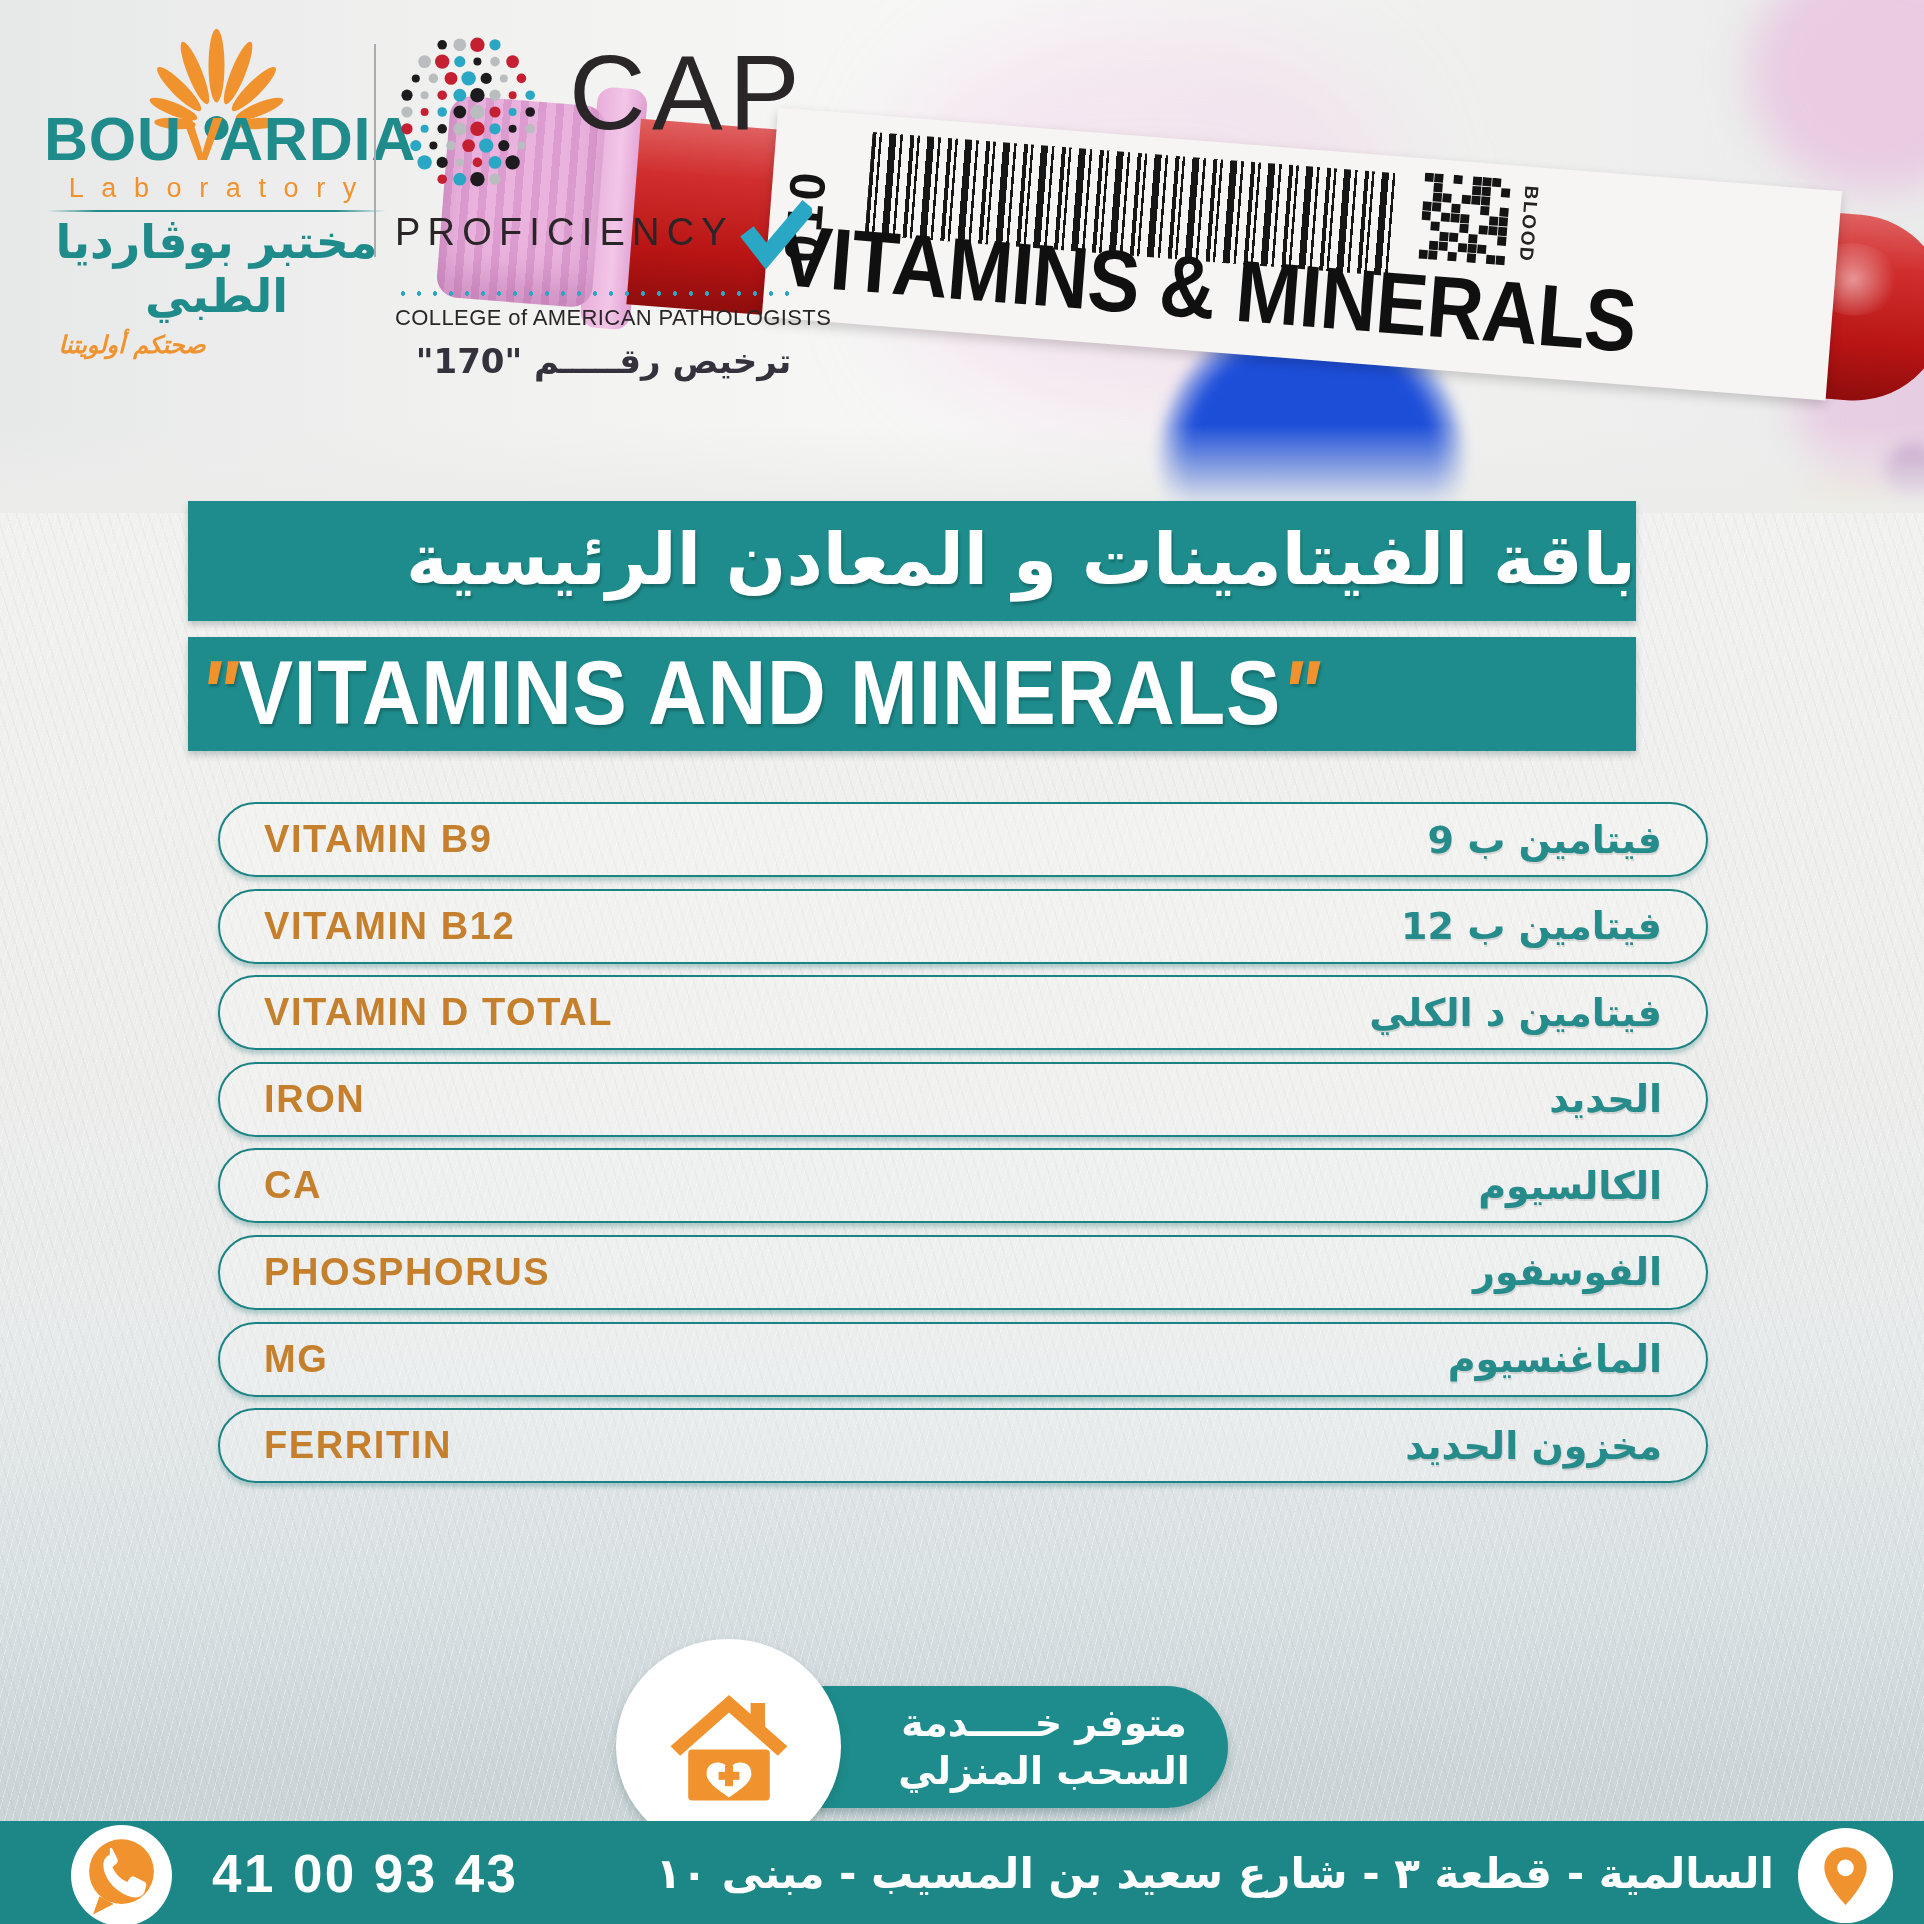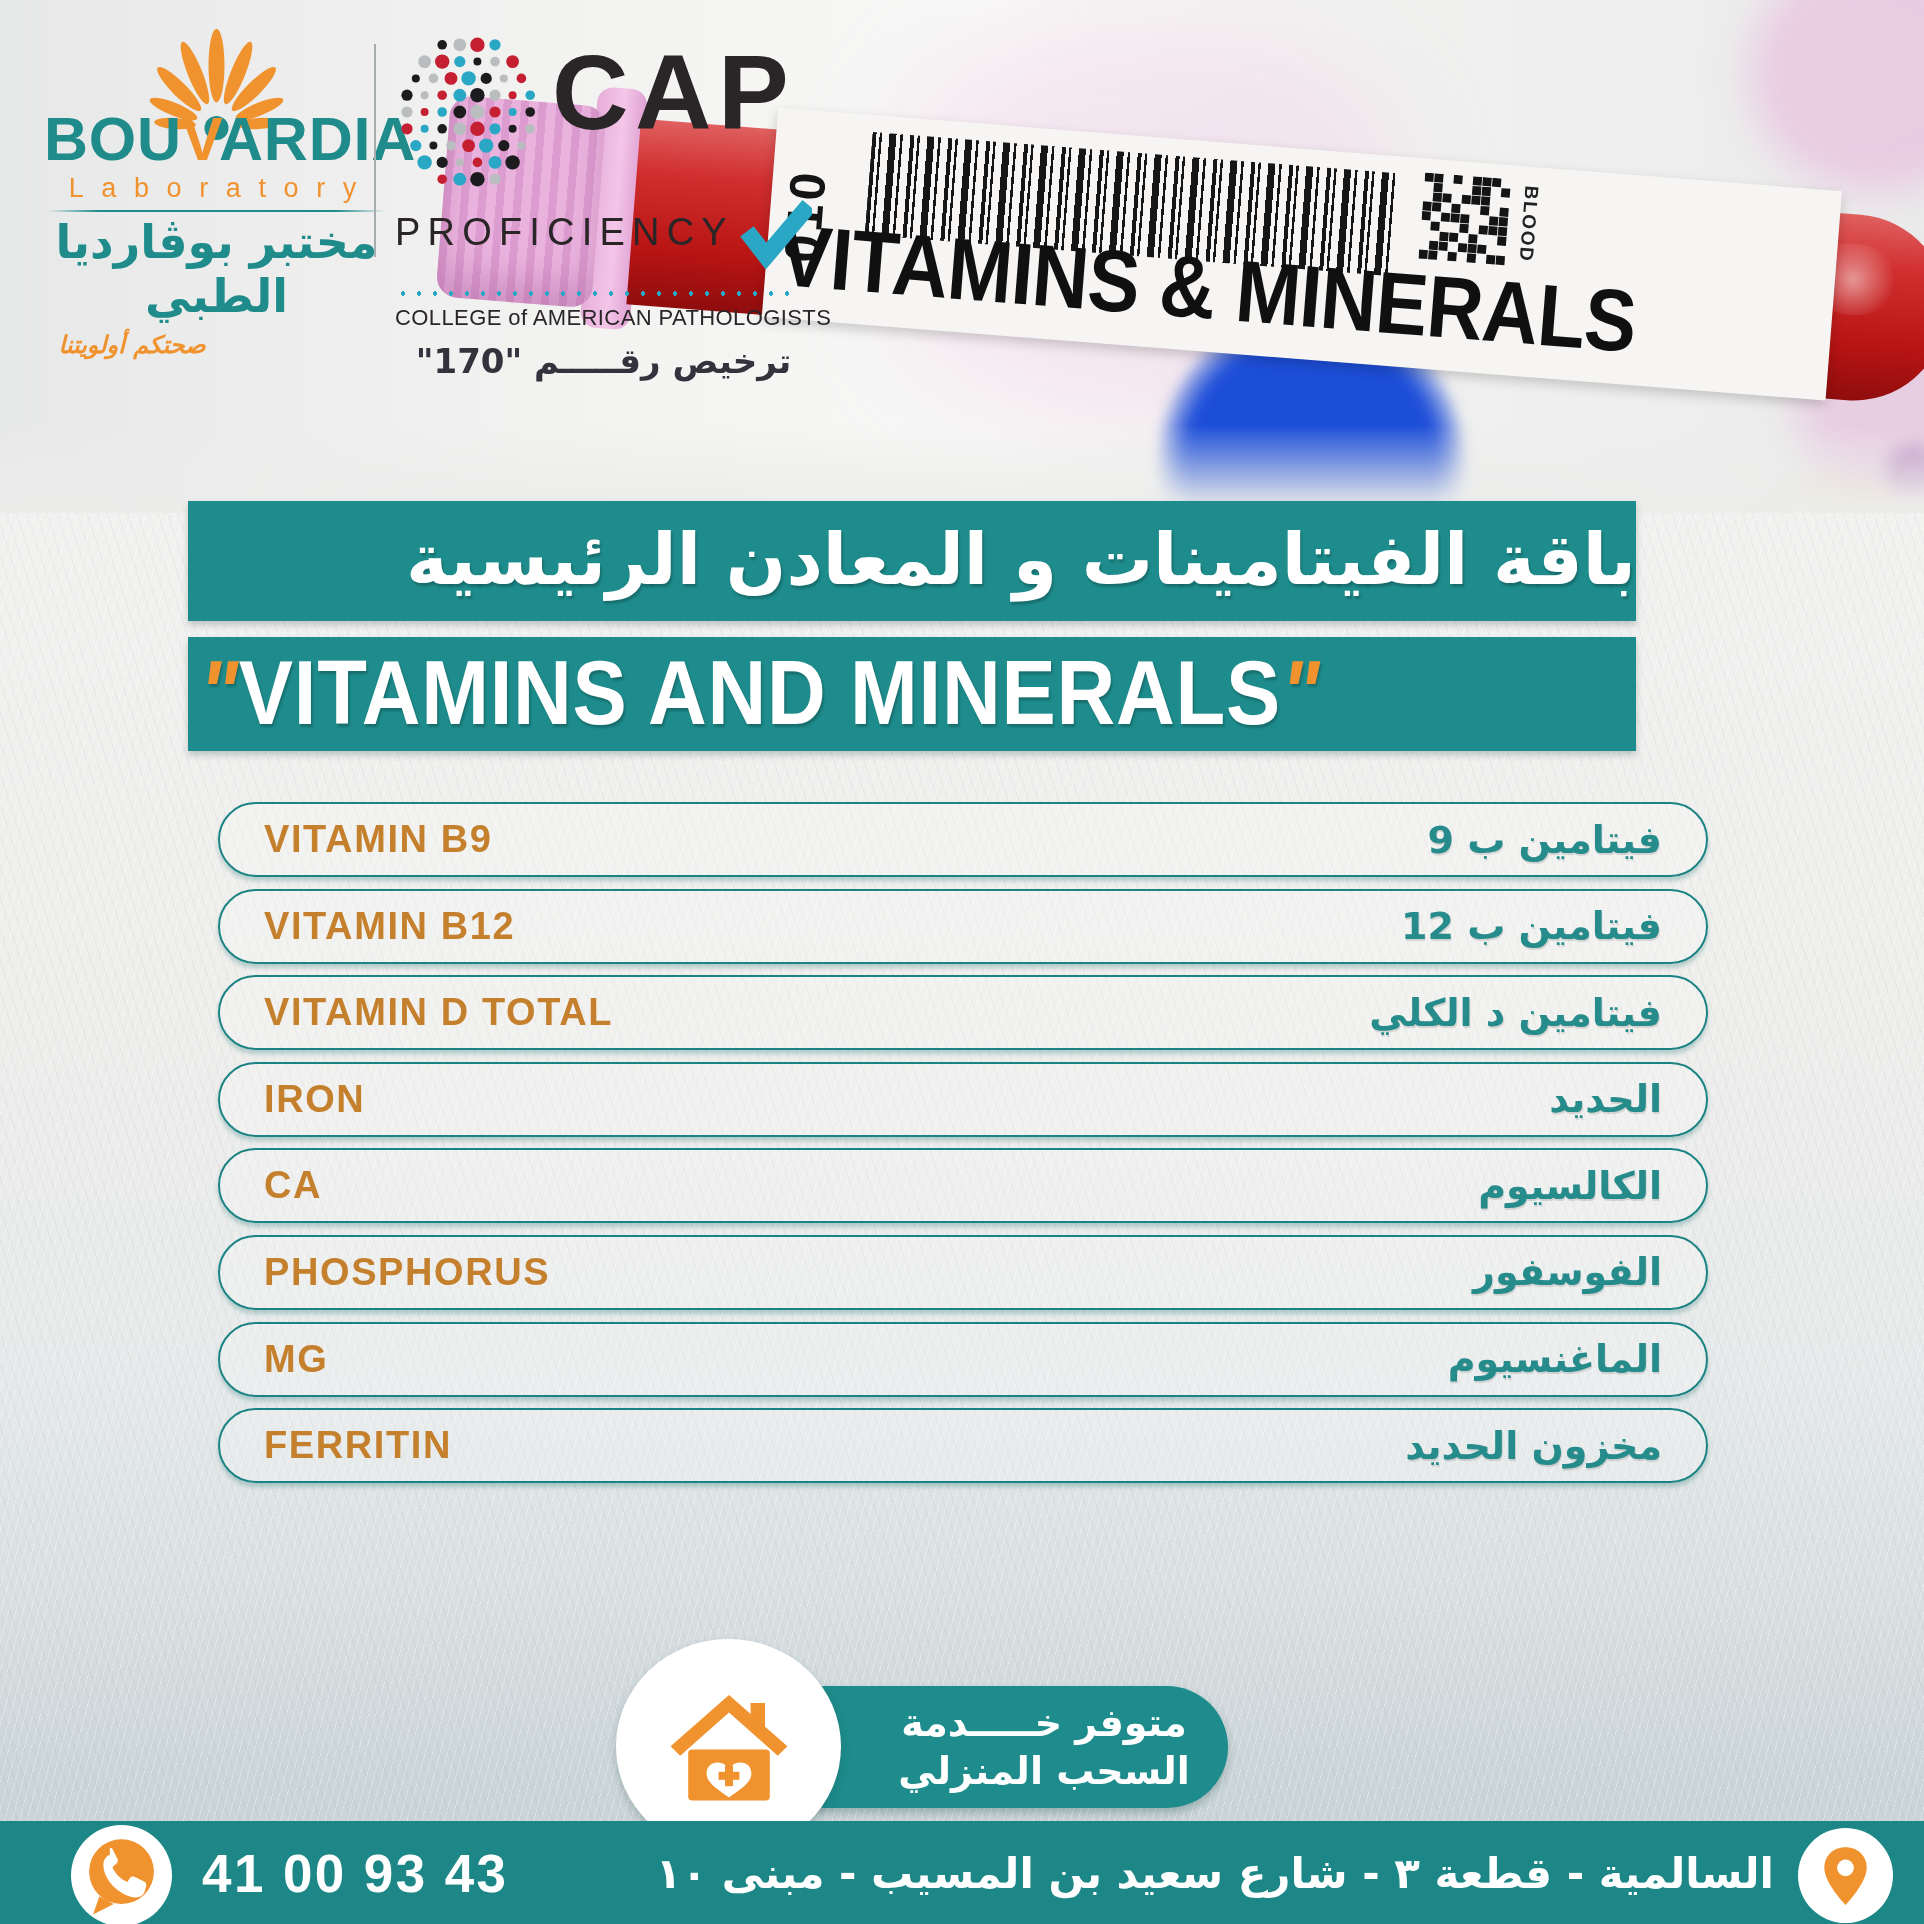--- a/index.html
+++ b/index.html
@@ -50,21 +50,21 @@
   .brand-burst{display:block;margin:0 auto;}
   .brand-word{font-size:61px;font-weight:bold;color:#1f8b8b;letter-spacing:0.8px;line-height:51px;margin-top:-30.5px;}
   .brand-word .v{color:#f0922d;}
   .brand-sub{font-size:27px;color:#f0922d;letter-spacing:17.6px;margin-top:8px;padding-left:9.6px;}
   .brand-line{height:2.4px;background:linear-gradient(90deg,rgba(31,139,139,0),#1f8b8b 15%,#1f8b8b 85%,rgba(31,139,139,0));margin:6.4px 3.2px 3.2px;}
   .brand-ar{font-size:46px;font-weight:bold;color:#1f8b8b;margin-top:1.6px;font-family:"DejaVu Sans","Liberation Sans",sans-serif;}
   .brand-tag{font-size:24px;font-style:italic;font-weight:bold;color:#f0922d;text-align:left;margin:8px 0 0 14.4px;font-family:"DejaVu Sans","Liberation Sans",sans-serif;}
   .logo-divider{position:absolute;left:374px;top:44px;width:2.4px;height:213px;background:#a7adaf;}
   .cap{position:absolute;left:395px;top:32px;width:417px;}
   .cap-top{display:flex;align-items:flex-start;}
-  .cap-acronym{font-size:106px;font-weight:700;color:#2a2527;letter-spacing:6.4px;line-height:120px;margin-left:9px;}
+  .cap-acronym{font-size:106px;font-weight:400;color:#2a2527;letter-spacing:6.4px;line-height:120px;margin-left:26px;}
   .cap-row2{display:flex;align-items:center;margin-top:-3.2px;}
   .cap-prof{font-size:38px;color:#2a2527;letter-spacing:7.2px;font-weight:500;}
   .cap-dotline{height:7.2px;margin-top:13px;width:395px;
     background:radial-gradient(circle 3.2px,#2aa7c5 70%,transparent 72%) 0 0/16px 7.2px repeat-x;}
   .cap-college{font-size:22px;color:#2a2527;margin-top:8px;letter-spacing:0.4px;white-space:nowrap;}
   .cap-license{font-size:34px;font-weight:bold;color:#35323e;margin-top:9.6px;text-align:center;
     font-family:"DejaVu Sans","Liberation Sans",sans-serif;}
   
   .banner{position:absolute;left:188px;width:1448px;background:#1e8c8c;color:#ffffff;
     box-shadow:0 4px 6.4px rgba(40,70,70,.25);}
@@ -87,21 +87,21 @@
     display:flex;flex-direction:column;justify-content:center;align-items:center;padding-left:96px;box-sizing:border-box;
     box-shadow:0 4.8px 8px rgba(30,80,80,.3);}
   .badge-line{color:#fff;font-size:38px;font-weight:bold;line-height:48px;
     font-family:"DejaVu Sans","Liberation Sans",sans-serif;}
   .badge-circle{position:absolute;left:616px;top:1639px;width:225px;height:215px;background:#ffffff;border-radius:50%;
     display:flex;align-items:center;justify-content:center;box-shadow:0 4.8px 9.6px rgba(30,80,80,.25);}
   
   .footer{position:absolute;left:0;top:1821px;width:1925px;height:104px;background:#1d8686;}
   .footer .left{position:absolute;left:71px;top:0;height:104px;display:flex;align-items:center;}
   .wa-circle{width:101px;height:101px;background:#ffffff;border-radius:50%;display:flex;align-items:center;justify-content:center;margin-top:4.8px;}
-  .phone{color:#ffffff;font-size:53px;font-weight:bold;letter-spacing:2.4px;margin-left:30px;}
+  .phone{color:#ffffff;font-size:53px;font-weight:bold;letter-spacing:2.4px;margin-left:40px;}
   .footer .right{position:absolute;right:32px;top:0;height:104px;display:flex;align-items:center;flex-direction:row;}
   .address{color:#ffffff;font-size:42px;font-weight:bold;margin-right:24px;
     font-family:"DejaVu Sans","Liberation Sans",sans-serif;}
   .pin-circle{width:95px;height:95px;background:#ffffff;border-radius:50%;display:flex;align-items:center;justify-content:center;margin-top:4.8px;}
 </style>
 </head>
 <body>
 
 <div class="canvas">
 

